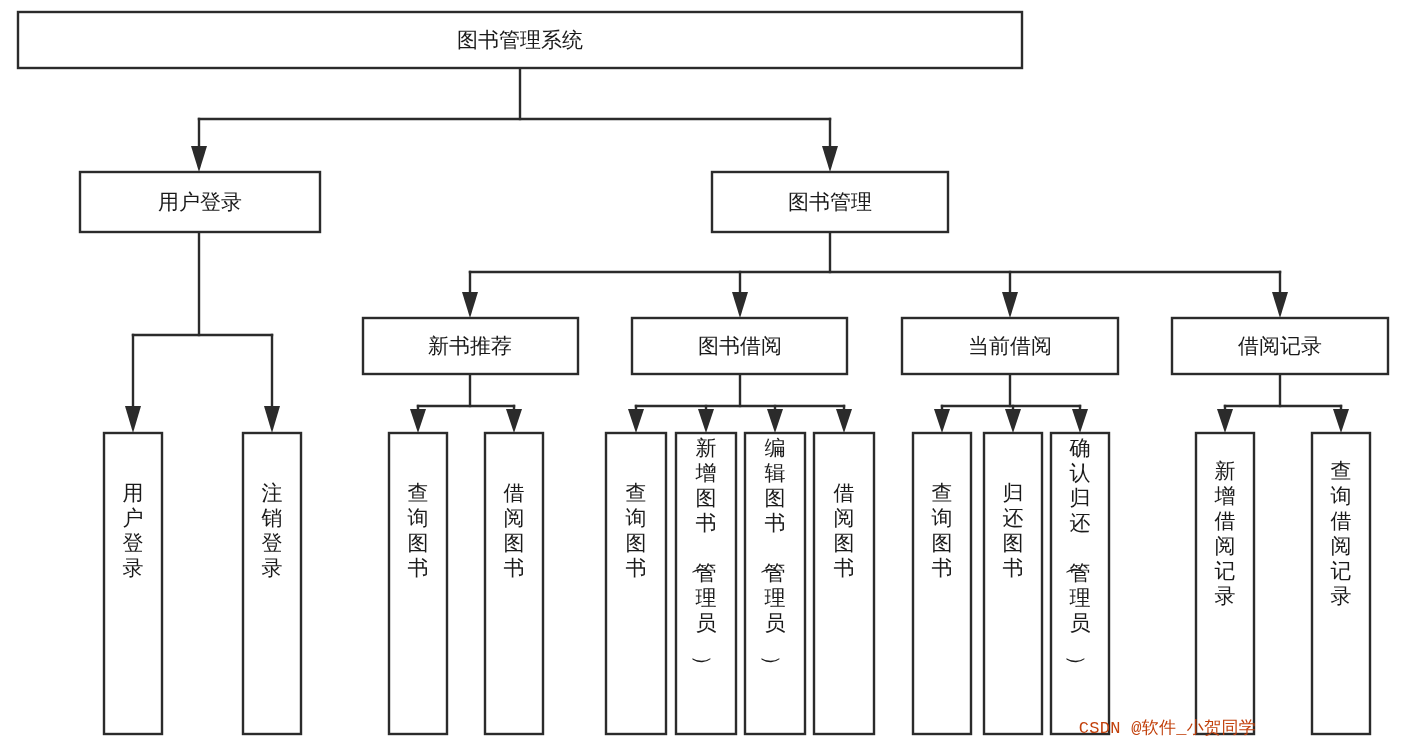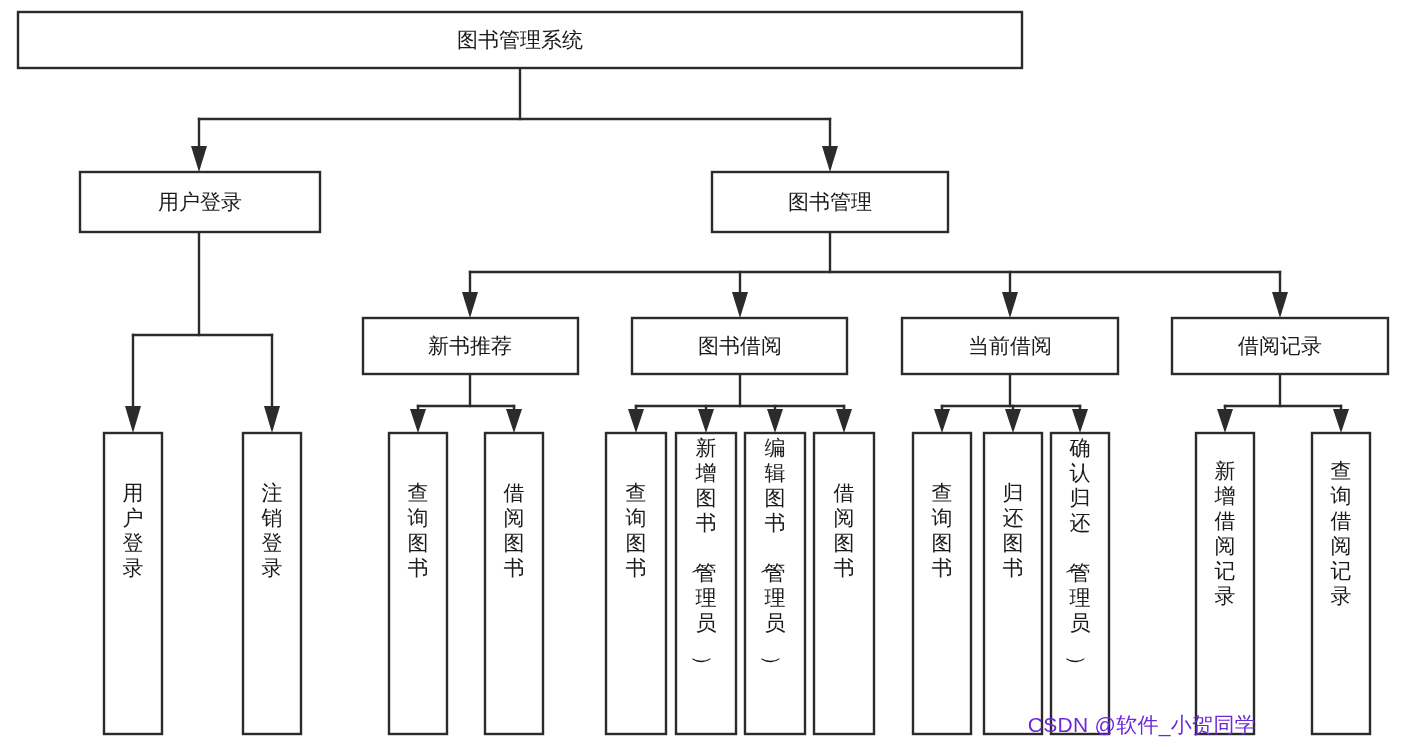--- a/index.html
+++ b/index.html
@@ -52,23 +52,23 @@
   .node-label-vertical {
     fill: #1a1a1a;
     font-family: "Liberation Sans", "DejaVu Sans", sans-serif;
     font-size: 21px;
     text-anchor: middle;
   }
   .watermark {
     position: absolute;
     right: 12px;
     bottom: 8px;
-    font-family: Liberation Sans, sans-serif;
-    font-size: 21px;
-    color: #6d28d9;
+    font-family: Liberation Mono, monospace;
+    font-size: 17px;
+    color: #c2410c;
     letter-spacing: 0.3px;
     white-space: nowrap;
     user-select: none;
   }
 </style>
 </head>
 <body>
 
 <div id="diagram-root">
   <svg class="flow" viewBox="0 0 1405 747">

